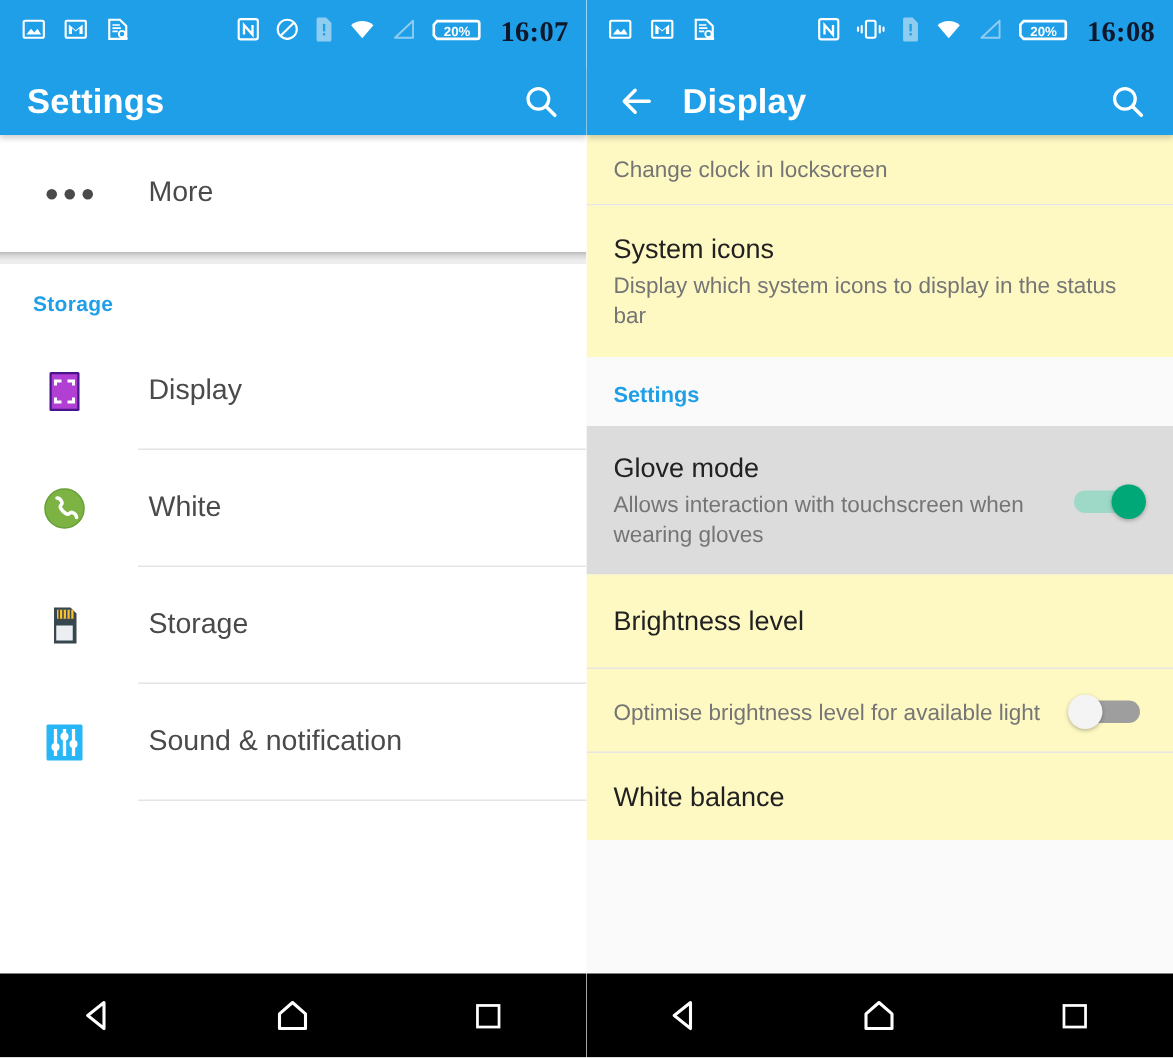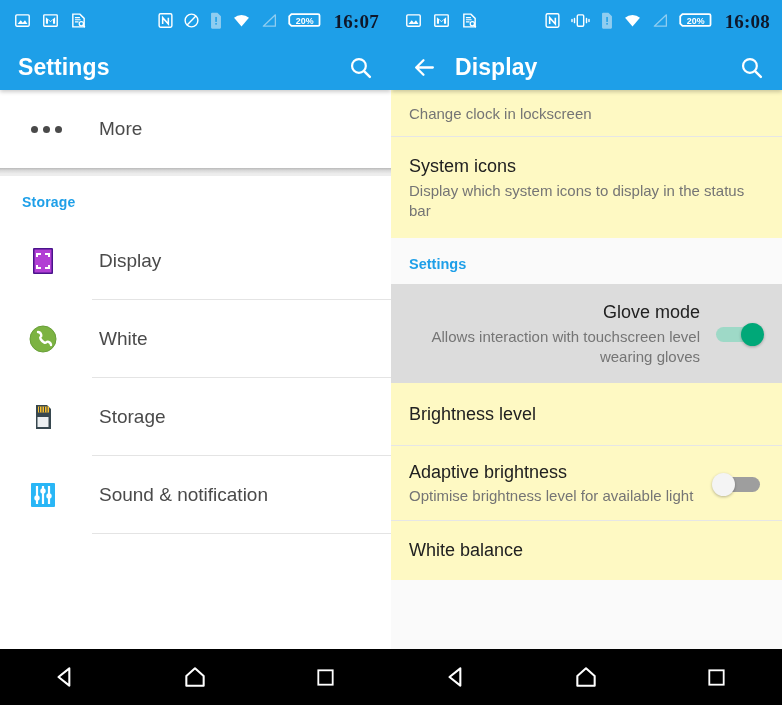--- a/index.html
+++ b/index.html
@@ -383,46 +383,45 @@
           <div class="r-txt">
             <div class="r-title">System icons</div>
             <div class="r-sub">Display which system icons to display in the status bar</div>
           </div>
         </div>
       </div>
 
       <div class="r-sec">Settings</div>
 
 
-      <div class="r-row sel" style="padding-top:17px;padding-bottom:17px;text-align:right;">
+      <div class="r-row sel" style="padding-top:17px;padding-bottom:17px;">
         <div class="r-inner">
           <div class="r-txt">
             <div class="r-title">Glove mode</div>
-            <div class="r-sub">Allows interaction with touchscreen level wearing gloves</div>
+            <div class="r-sub">Allows interaction with touchscreen when wearing gloves</div>
           </div>
           <span class="toggle on">
             <span class="track"></span>
               <span class="thumb"></span>
           </span>
         </div>
       </div>
 
       <div class="r-row" style="padding-top:20px;padding-bottom:20px;">
         <div class="r-inner">
           <div class="r-txt">
             <div class="r-title">Brightness level</div>
           </div>
         </div>
         <span class="r-div"></span>
       </div>
 
       <div class="r-row" style="padding-top:15px;padding-bottom:15px;">
         <div class="r-inner">
           <div class="r-txt">
-            <div class="r-title">Adaptive brightness</div>
             <div class="r-sub">Optimise brightness level for available light</div>
           </div>
           <span class="toggle off">
             <span class="track"></span>
               <span class="thumb"></span>
           </span>
         </div>
         <span class="r-div"></span>
       </div>
 

